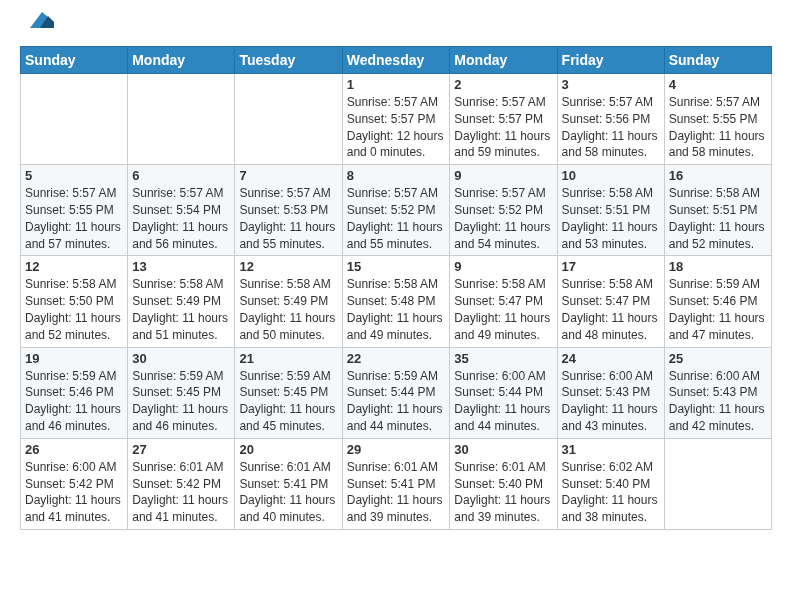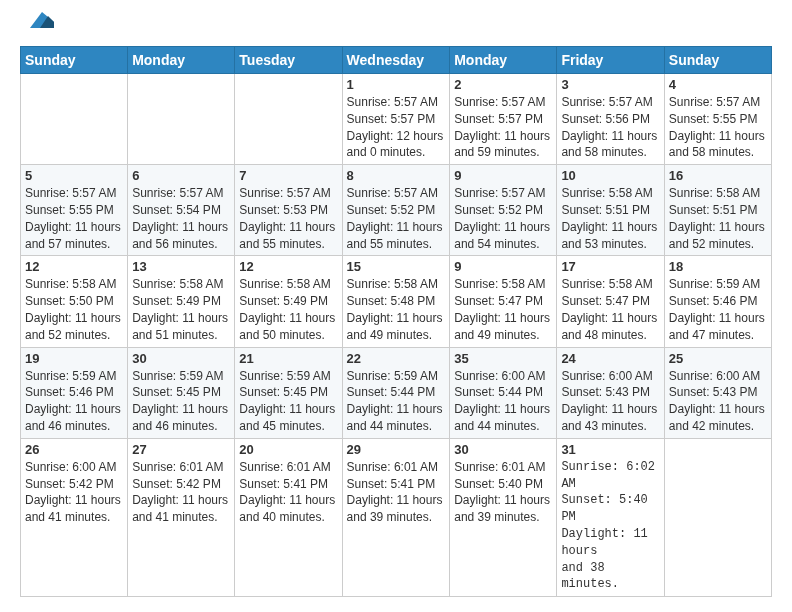--- a/index.html
+++ b/index.html
@@ -338,21 +338,21 @@
           </td>
           <td>
             <span class="day-number">30</span>
             <div class="day-info" style="white-space: pre-line;">Sunrise: 6:01 AM
 Sunset: 5:40 PM
 Daylight: 11 hours
 and 39 minutes.</div>
           </td>
           <td>
             <span class="day-number">31</span>
-            <div class="day-info" style="white-space: pre-line; font-family: Liberation Mono, monospace;">Sunrise: 6:02 AM
+            <div class="day-info" style="white-space: pre-line;">Sunrise: 6:02 AM
 Sunset: 5:40 PM
 Daylight: 11 hours
 and 38 minutes.</div>
           </td>
           <td class="empty-cell"></td>
         </tr>
       </tbody>
   </table>
 </div>
 

